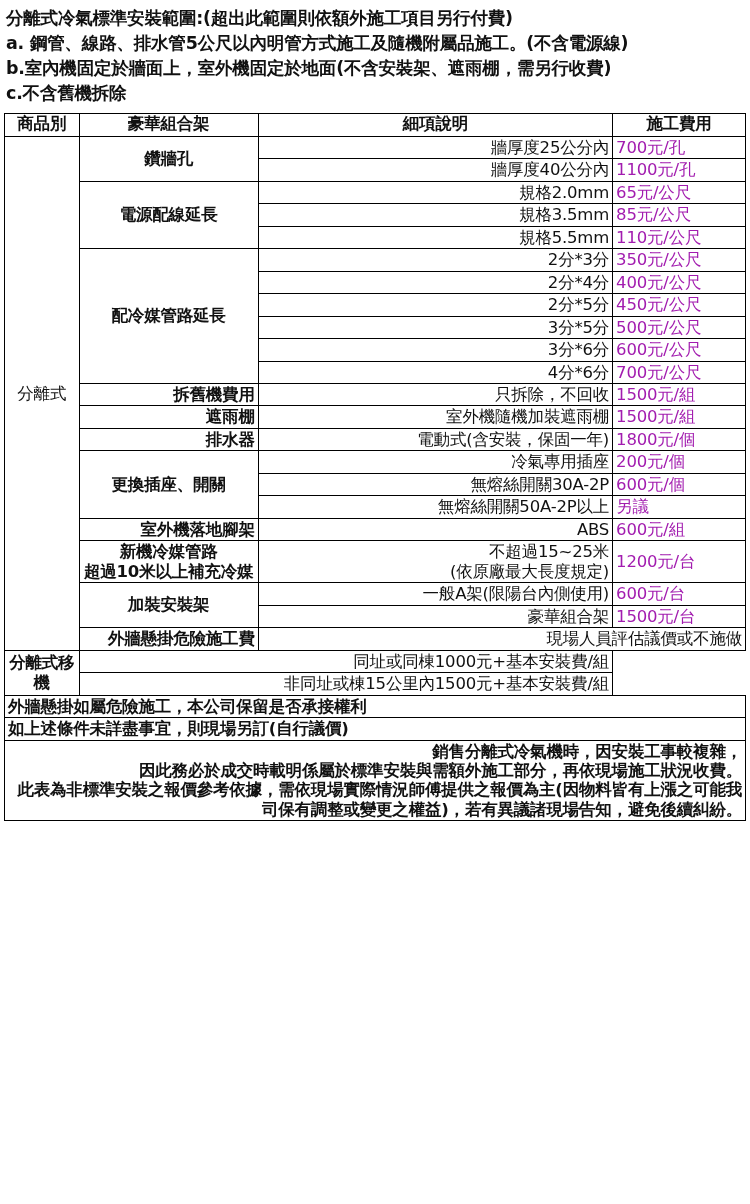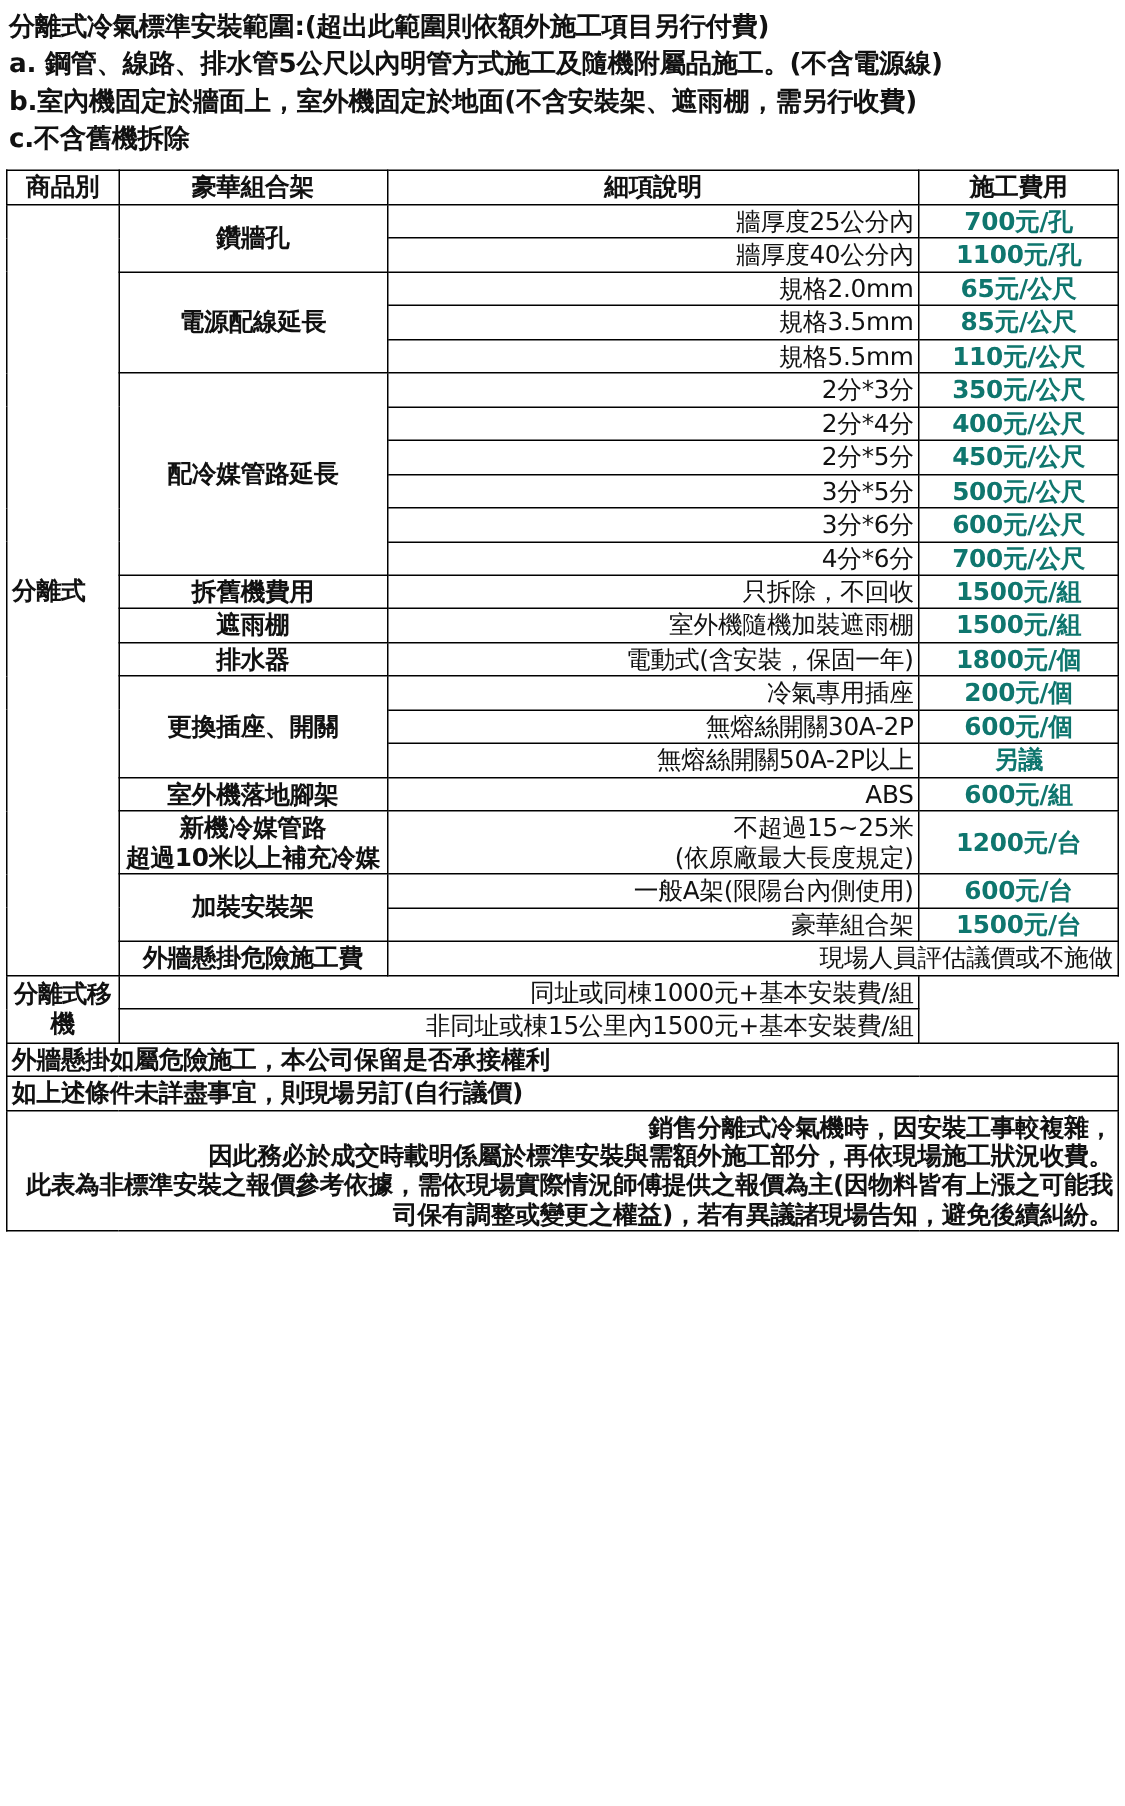--- a/index.html
+++ b/index.html
@@ -47,47 +47,49 @@
     font-size: 16.5px;
     line-height: 1.18;
     vertical-align: middle;
     letter-spacing: -0.2px;
   }
   .hdr td {
     text-align: center;
     font-weight: bold;
     font-size: 17px;
     padding: 3px 2px;
+    font-family: Liberation Mono, monospace;
   }
   .c-cat   { width: 74px; }
   .c-item  { width: 178px; }
   .c-desc  { width: 352px; }
   .c-fee   { width: 132px; }
 
   td.cat {
-    font-weight: bold;
+    text-align: center;
+    font-weight: normal;
     font-size: 18px;
     letter-spacing: -0.5px;
   }
   td.item {
     font-weight: bold;
     text-align: center;
     letter-spacing: -0.5px;
   }
   td.item.left {
-    text-align: center;
+    text-align: right;
   }
   td.desc {
     text-align: right;
     padding-left: 5px;
   }
   td.fee {
-    text-align: center;
-    color: #0f766e;
-    font-weight: bold;
+    text-align: left;
+    color: #a21caf;
+    font-weight: normal;
     padding-right: 4px;
     letter-spacing: -0.3px;
   }
   td.note {
     text-align: left;
     font-weight: bold;
     padding-left: 5px;
     letter-spacing: -0.3px;
   }
   td.footer {

